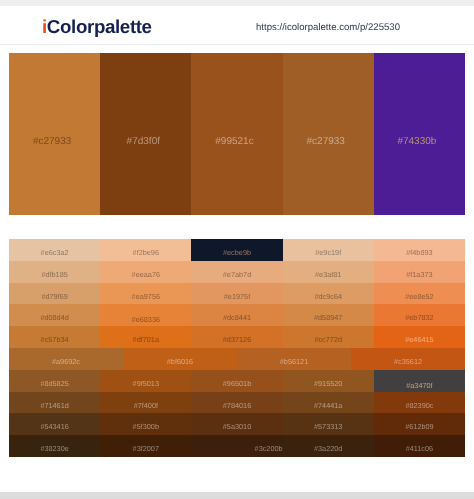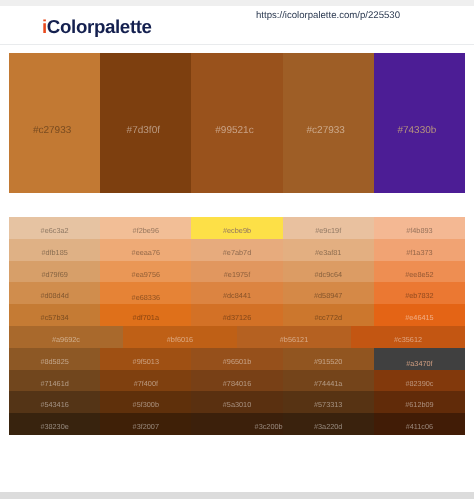--- a/index.html
+++ b/index.html
@@ -3,22 +3,22 @@
 <meta charset="utf-8">
 <style>
   html,body{margin:0;padding:0;}
   *{-webkit-font-smoothing:antialiased;text-rendering:geometricPrecision;}
   body{width:474px;height:499px;background:#ffffff;font-family:"Liberation Sans",sans-serif;overflow:hidden;position:relative;}
   .topstrip{height:6px;background:#efefef;}
   .footstrip{position:absolute;left:0;bottom:0;width:474px;height:7px;background:#dcdcdc;}
   .header{height:38px;background:#fff;border-bottom:1px solid #e9ebed;position:relative;}
   .logo{position:absolute;left:42px;top:10px;font-size:18.7px;font-weight:bold;color:#14204f;letter-spacing:-0.35px;}
   .logo .i{color:#e8491d;}
-  .url{position:absolute;left:256px;top:4px;font-size:9.6px;color:#2b3950;}
-  .band{margin:8px 9px 0 9px;height:140px;display:flex;}
+  .url{position:absolute;left:256px;top:16px;font-size:9.6px;color:#2b3950;}
+  .band{margin:8px 9px 0 9px;height:162px;display:flex;}
   .band .sw{flex:1;display:flex;align-items:center;justify-content:center;font-size:10px;padding-right:5px;padding-top:15px;box-sizing:border-box;}
   .table{margin:24px 9px 0 9px;border-radius:21px;}
   .trow{display:flex;height:21.8px;}
   .tcell{flex:1;display:flex;align-items:flex-start;justify-content:center;font-size:7.3px;padding-top:9px;box-sizing:border-box;}
 </style>
 </head>
 <body>
 
 <div class="topstrip"></div>
 <div class="header">
@@ -43,21 +43,21 @@
     </div>
   </div>
 <div class="table" id="grid">
     <div class="trow">
       <div class="tcell" style="background: rgb(230, 195, 162); color: rgb(143, 121, 100);">
         <span>#e6c3a2</span>
       </div>
       <div class="tcell" style="background: rgb(242, 190, 150); color: rgb(150, 118, 93);">
         <span>#f2be96</span>
       </div>
-      <div class="tcell" style="background: #fde047; color: rgb(146, 118, 96);">
+      <div class="tcell" style="background: #0f172a; color: rgb(146, 118, 96);">
         <span>#ecbe9b</span>
       </div>
       <div class="tcell" style="background: rgb(233, 193, 159); color: rgb(144, 120, 99);">
         <span>#e9c19f</span>
       </div>
       <div class="tcell" style="background: rgb(244, 184, 147); color: rgb(151, 114, 91);">
         <span>#f4b893</span>
       </div>
     </div>
     <div class="trow">

